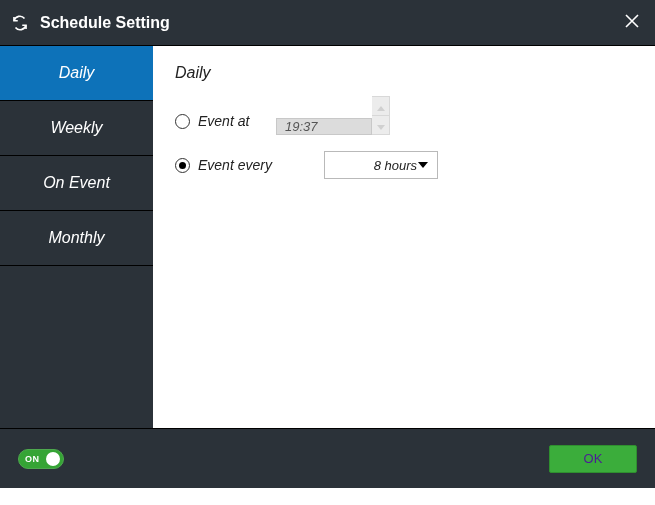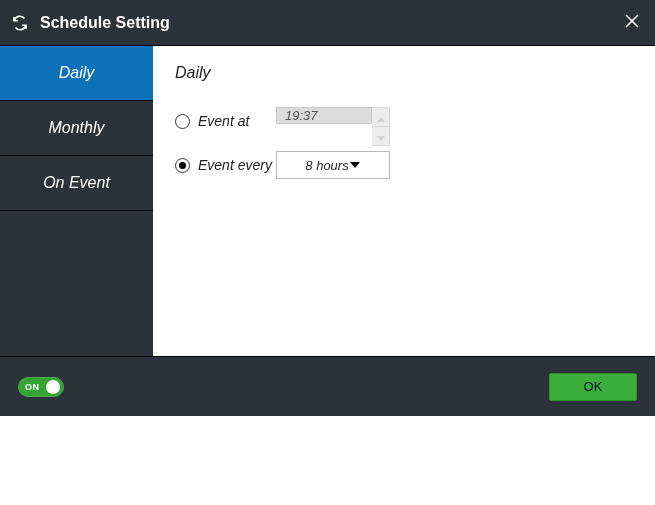--- a/index.html
+++ b/index.html
@@ -2,21 +2,21 @@
 <html><head>
 <meta charset="utf-8">
 <style>
   * { box-sizing: border-box; }
   html, body { margin:0; padding:0; }
   body {
     font-family: -apple-system, BlinkMacSystemFont, "Segoe UI", Arial, sans-serif;
     background:#fff;
   }
   .window {
-    width:655px; height:416px; position:relative;
+    width:655px; height:488px; position:relative;
     background:#2b3239; display:flex; flex-direction:column;
   }
   .titlebar {
     height:46px; background:#2b3239; color:#fff; display:flex; align-items:center;
     border-bottom:1px solid #000;
   }
   .titlebar .icon { width:40px; display:flex; align-items:center; justify-content:center; }
   .titlebar .title { font-size:16px; font-weight:600; flex:0 0 auto; }
   .titlebar .spacer { flex:1; }
   .titlebar .close { width:46px; height:46px; display:flex; align-items:center; justify-content:center; cursor:pointer; color:#fff; }
@@ -33,52 +33,52 @@
   .content h2 { margin:0 0 24px 0; font-size:16px; font-weight:400; color:#222; }
   .row { display:flex; align-items:center; height:30px; margin-bottom:14px; }
   .radio {
     width:15px; height:15px; border:1px solid #333; border-radius:50%;
     display:flex; align-items:center; justify-content:center; margin-right:8px; cursor:pointer; flex-shrink:0;
     background:#fff;
   }
   .radio.checked::after { content:""; width:7px; height:7px; background:#000; border-radius:50%; }
   .row-label { width:78px; font-size:14px; color:#222; }
   .time-field {
-    display:flex; align-items:flex-start; height:28px;
+    display:flex; align-items:flex-end; height:28px;
   }
   .time-field .val {
     width:96px; background:#dcdcdc; color:#555; border:1px solid #c8c8c8;
     display:flex; align-items:center; padding:0 8px; font-size:13px;
   }
   .time-field .spinners { width:18px; display:flex; flex-direction:column; }
   .time-field .spin { flex:1; background:#ececec; border:1px solid #d8d8d8; border-left:none; display:flex; align-items:center; justify-content:center; cursor:pointer; }
   .time-field .spin:first-child { border-bottom:none; }
   .time-field .spin svg { width:8px; height:5px; fill:#d0d0d0; }
   .select {
     width:114px; height:28px; border:1px solid #b9b9b9; background:#fff;
     display:flex; align-items:center; padding:0 8px; font-size:13px; color:#222;
-    justify-content:center; cursor:pointer;
+    justify-content:flex-end; cursor:pointer;margin-left:48px;
   }
   .select .caret { width:12px; display:flex; justify-content:center; }
   .select .caret svg { width:10px; height:6px; fill:#000; }
   .footer {
     height:60px; background:#2b3239; display:flex; align-items:center; padding:0 18px;
     border-top:1px solid #000;
   }
   .toggle {
     width:46px; height:20px; border:1px solid #4ea84e; border-radius:10px; background:#35a435;
     position:relative; display:flex; align-items:center; cursor:pointer;
   }
   .toggle .knob {
     width:14px; height:14px; background:#fff; border-radius:50%; position:absolute; right:3px; top:2px;
   }
   .toggle .txt { color:#fff; font-size:9px; font-weight:700; margin-left:6px; letter-spacing:0.5px; }
   .footer .spacer { flex:1; }
   .btn {
-    min-width:88px; height:28px; background:#3bad3b; color:#0f172a; border:1px solid #2f8f2f;
+    min-width:88px; height:28px; background:#3bad3b; color:#4c1d95; border:1px solid #2f8f2f;
     border-radius:2px; font-size:13px; display:flex; align-items:center; justify-content:center;
     margin-left:10px; cursor:pointer;
   }
 </style>
 </head>
 <body>
 
 <div class="window">
 
   <div class="titlebar">
@@ -98,24 +98,27 @@
       </span>
     </div>
   </div>
 
   <div class="body">
     <div class="sidebar">
       <div class="item active">
         <span>Daily</span>
       </div>
       <div class="item">
-        <span>Monthly</span>
+        <span>Weekly</span>
       </div>
       <div class="item">
         <span>On Event</span>
+      </div>
+      <div class="item">
+        <span>Monthly</span>
       </div>
     </div>
 
     <div class="content">
       <h2>Daily</h2>
 
       <div class="row">
         <span class="radio"></span>
         <span class="row-label">Event at</span>
         <div class="time-field">

